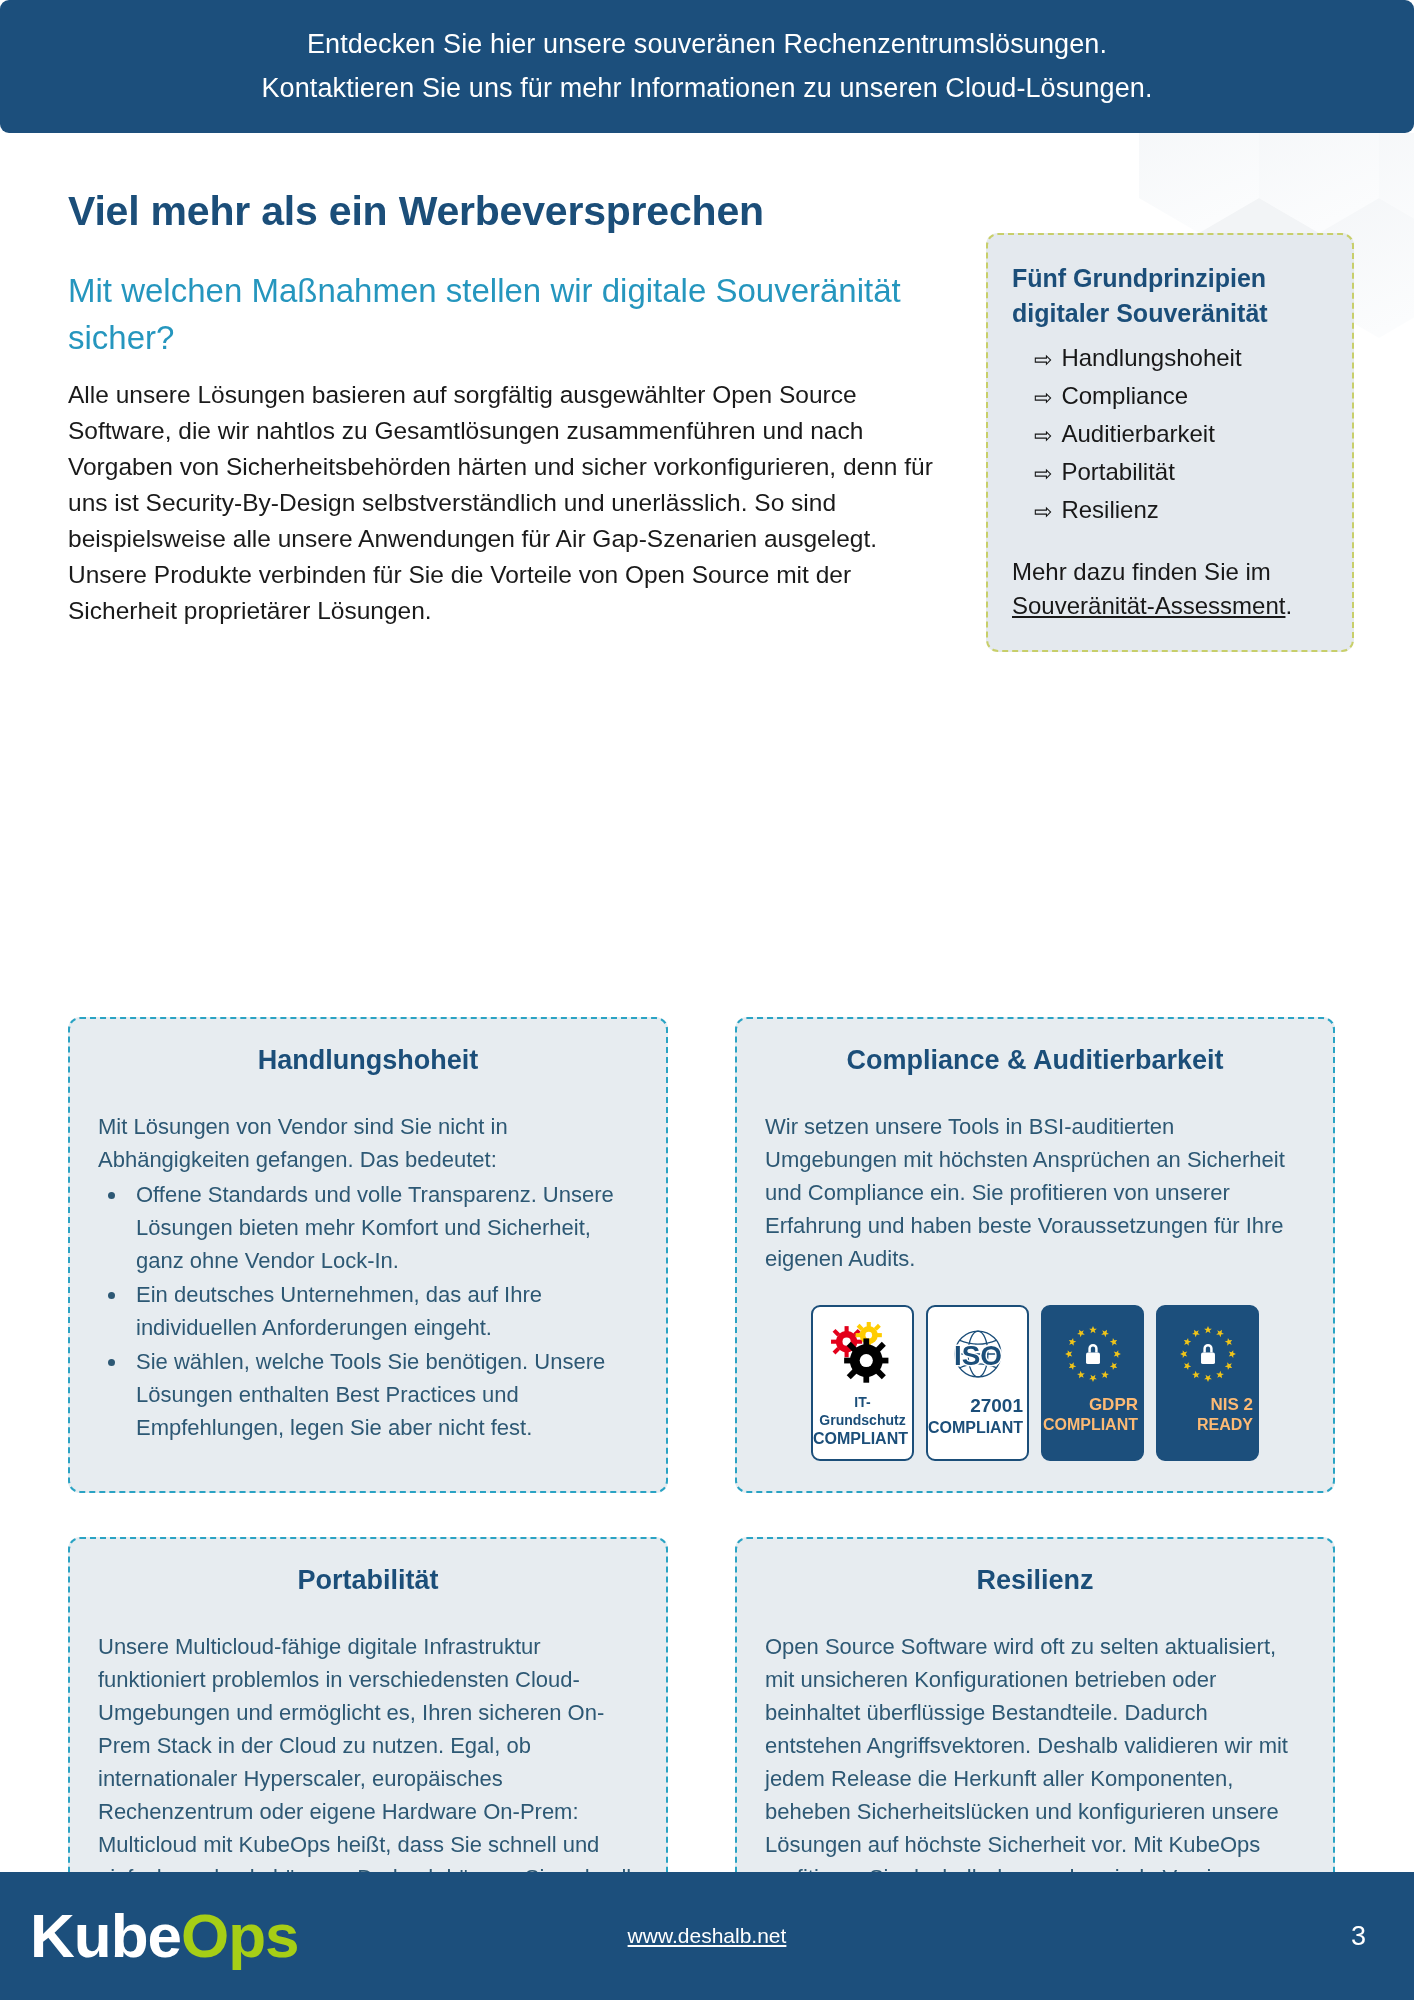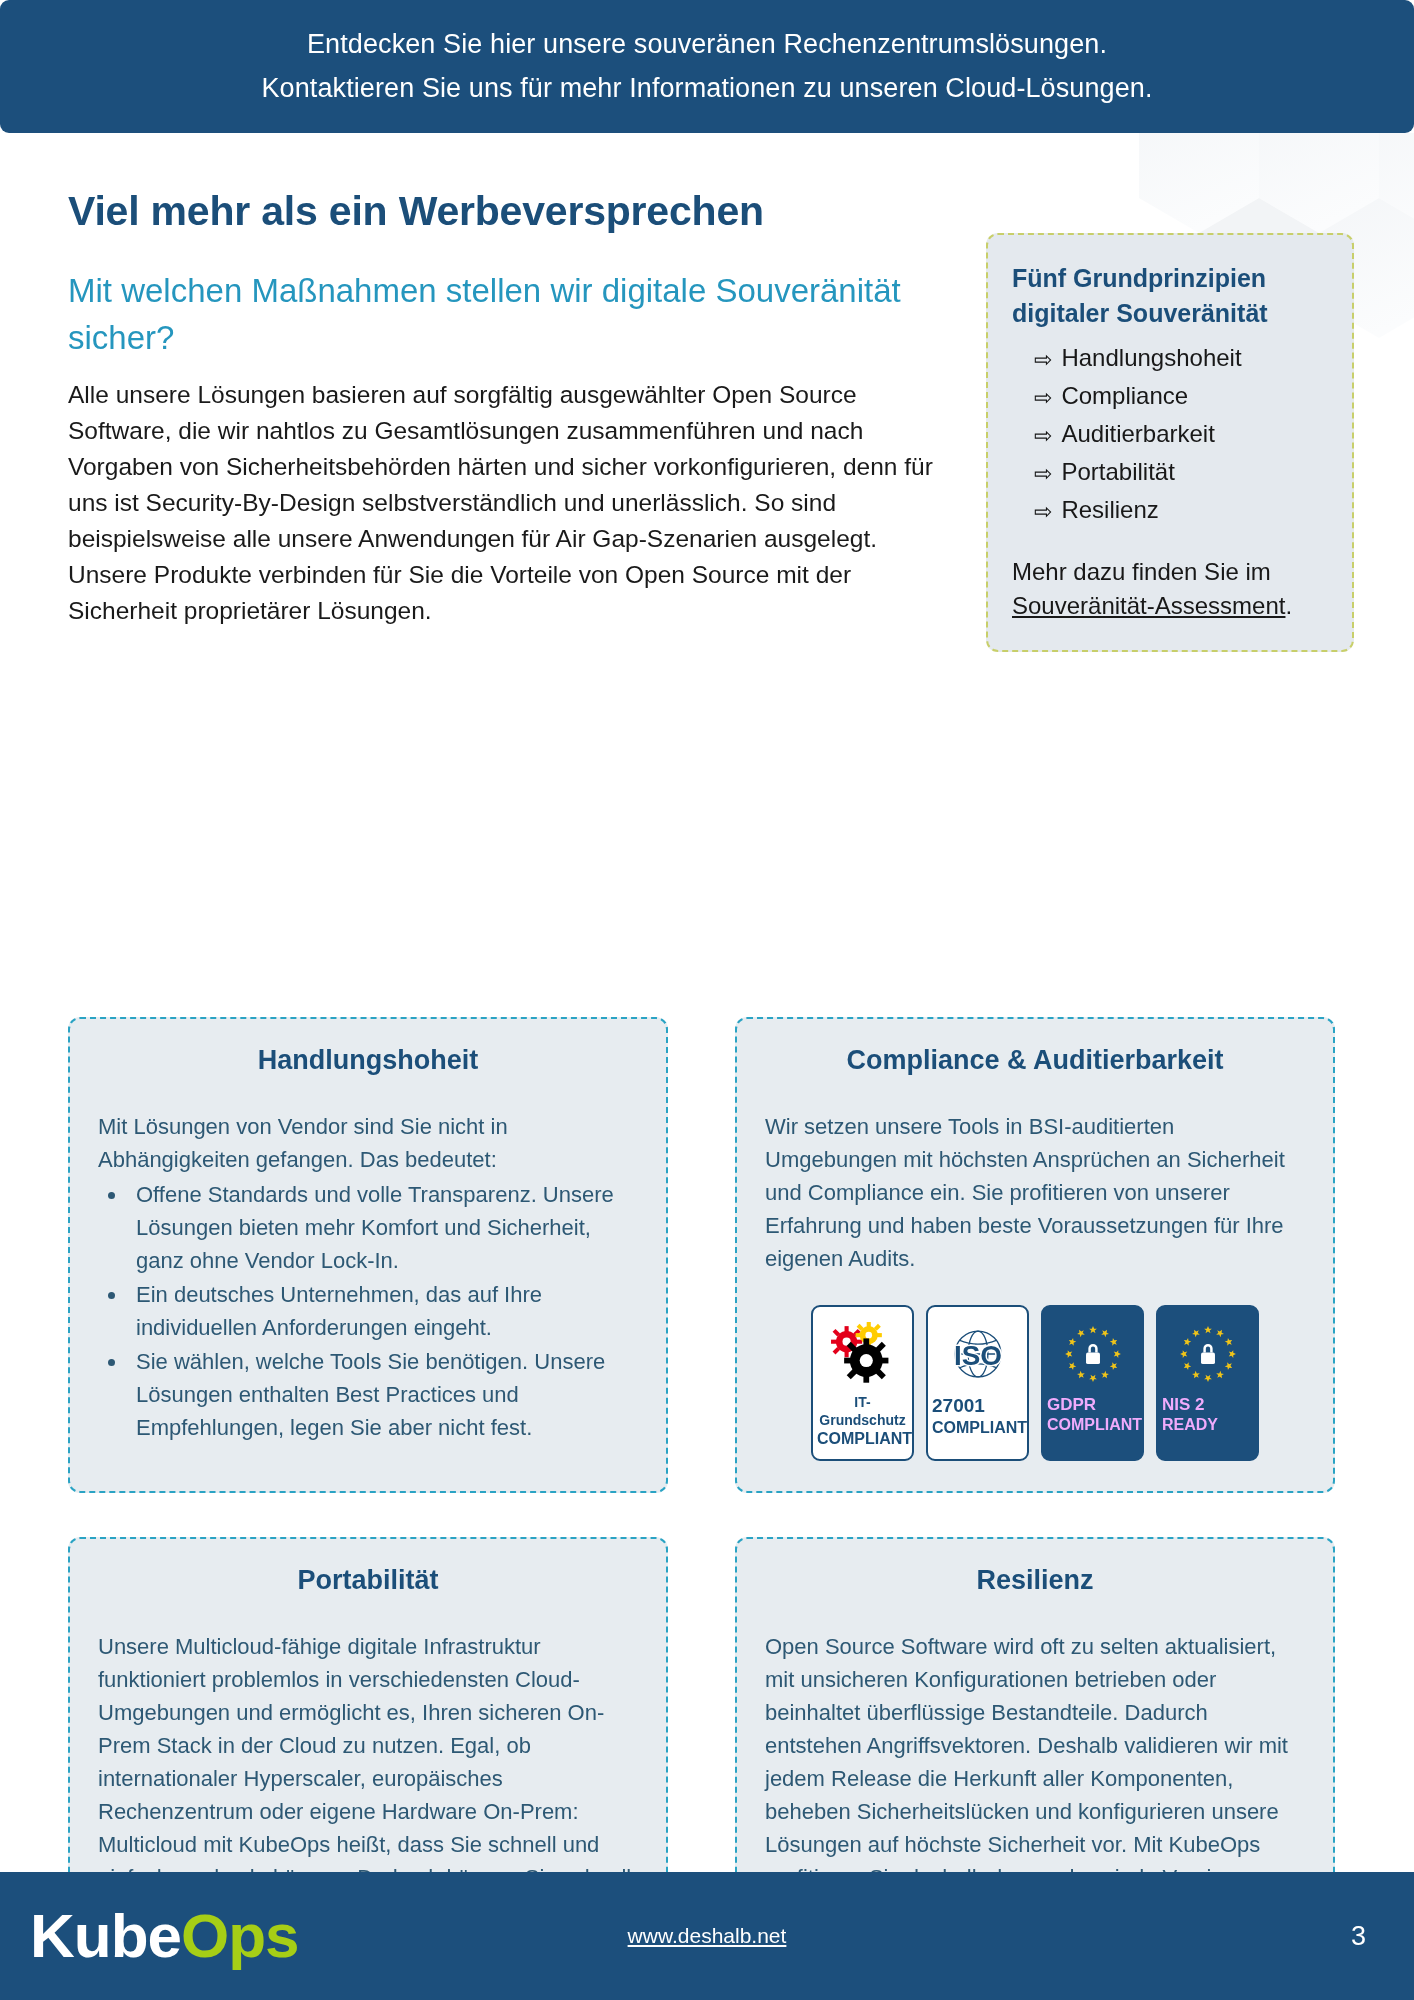--- a/index.html
+++ b/index.html
@@ -187,21 +187,21 @@
     display: flex;
     gap: 12px;
     margin-top: 30px;
     justify-content: center;
   }
   .badge {
     width: 103px;
     border-radius: 9px;
     display: flex;
     flex-direction: column;
-    align-items: flex-start;
+    align-items: flex-end;
     padding: 10px 4px 10px 4px;
   }
   .badge-light {
     background: #ffffff;
     border: 2px solid #1b4e79;
   }
   .badge-dark {
     background: #1c4f7c;
     border: 2px solid #1c4f7c;
   }
@@ -219,21 +219,21 @@
     margin-top: 3px;
     text-align: center;
   }
   .badge-line2 {
     font-size: 16px;
     font-weight: bold;
     line-height: 1.25;
     text-align: center;
   }
   .badge-light .badge-line1, .badge-light .badge-line2 { color: #1b4e79; }
-  .badge-dark  .badge-line1, .badge-dark  .badge-line2 { color: #f0abfc; }
+  .badge-dark  .badge-line1, .badge-dark  .badge-line2 { color: #fdba74; }
   .badge-iso .badge-line1 { font-size: 19px; }
   .badge-gdpr .badge-line1 { font-size: 17px; }
   .badge-nis .badge-line1 { font-size: 17px; }
 
   
   .footer {
     position: absolute;
     left: 0;
     bottom: 0;
     width: 1414px;

